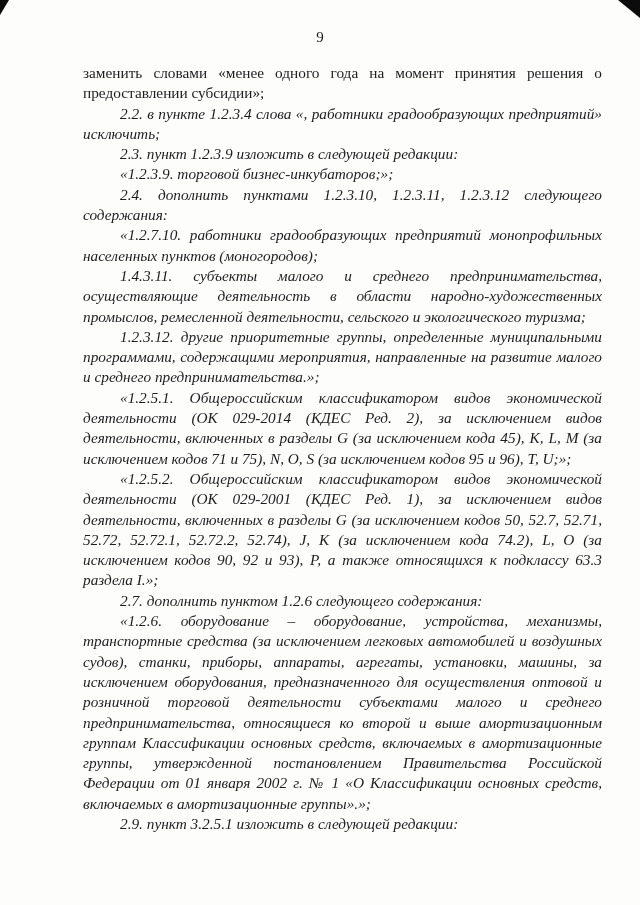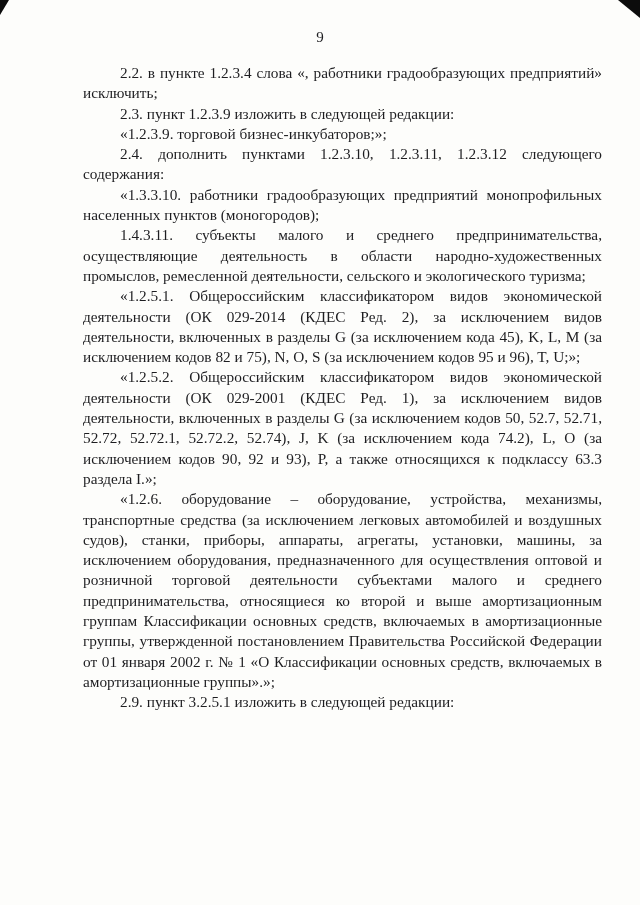--- a/index.html
+++ b/index.html
@@ -25,34 +25,37 @@
   .page-number {
     position: absolute; top: 29px; left: 0; width: 640px;
     text-align: center; font-size: 15px;
   }
   .content {
     position: absolute; top: 63px; left: 83px; width: 519px;
     font-size: 15.3px; line-height: 20.3px;
     text-align: justify;
   }
   .content p { margin: 0; padding: 0; }
-  .content p.indent { text-indent: 37px; }
+  .content p.indent { text-indent: 37px; font-style: italic; }
 </style>
 </head>
 <body>
 
 <div class="artifact-tl"></div>
 <div class="artifact-tr"></div>
 
 <div class="page-number">9</div>
 
 <div class="content">
+  <p>заменить словами «менее одного года на момент принятия решения о предоставлении субсидии»;</p>
   <p class="indent">2.2. в пункте 1.2.3.4 слова «, работники градообразующих предприятий» исключить;</p>
   <p class="indent">2.3. пункт 1.2.3.9 изложить в следующей редакции:</p>
   <p class="indent">«1.2.3.9. торговой бизнес-инкубаторов;»;</p>
   <p class="indent">2.4. дополнить пунктами 1.2.3.10, 1.2.3.11, 1.2.3.12 следующего содержания:</p>
-  <p class="indent">«1.3.3.10. работники градообразующих предприятий монопрофильных населенных пунктов (моногородов);</p>
+  <p class="indent">«1.2.7.10. работники градообразующих предприятий монопрофильных населенных пунктов (моногородов);</p>
   <p class="indent">1.4.3.11. субъекты малого и среднего предпринимательства, осуществляющие деятельность в области народно-художественных промыслов, ремесленной деятельности, сельского и экологического туризма;</p>
-  <p class="indent">«1.2.5.1. Общероссийским классификатором видов экономической деятельности (ОК 029-2014 (КДЕС Ред. 2), за исключением видов деятельности, включенных в разделы G (за исключением кода 45), K, L, M (за исключением кодов 82 и 75), N, O, S (за исключением кодов 95 и 96), T, U;»;</p>
+  <p class="indent">1.2.3.12. другие приоритетные группы, определенные муниципальными программами, содержащими мероприятия, направленные на развитие малого и среднего предпринимательства.»;</p>
+  <p class="indent">«1.2.5.1. Общероссийским классификатором видов экономической деятельности (ОК 029-2014 (КДЕС Ред. 2), за исключением видов деятельности, включенных в разделы G (за исключением кода 45), K, L, M (за исключением кодов 71 и 75), N, O, S (за исключением кодов 95 и 96), T, U;»;</p>
   <p class="indent">«1.2.5.2. Общероссийским классификатором видов экономической деятельности (ОК 029-2001 (КДЕС Ред. 1), за исключением видов деятельности, включенных в разделы G (за исключением кодов 50, 52.7, 52.71, 52.72, 52.72.1, 52.72.2, 52.74), J, K (за исключением кода 74.2), L, O (за исключением кодов 90, 92 и 93), P, а также относящихся к подклассу 63.3 раздела I.»;</p>
+  <p class="indent">2.7. дополнить пунктом 1.2.6 следующего содержания:</p>
   <p class="indent">«1.2.6. оборудование – оборудование, устройства, механизмы, транспортные средства (за исключением легковых автомобилей и воздушных судов), станки, приборы, аппараты, агрегаты, установки, машины, за исключением оборудования, предназначенного для осуществления оптовой и розничной торговой деятельности субъектами малого и среднего предпринимательства, относящиеся ко второй и выше амортизационным группам Классификации основных средств, включаемых в амортизационные группы, утвержденной постановлением Правительства Российской Федерации от 01 января 2002 г. № 1 «О Классификации основных средств, включаемых в амортизационные группы».»;</p>
   <p class="indent">2.9. пункт 3.2.5.1 изложить в следующей редакции:</p>
 </div>
 
 </body></html>

